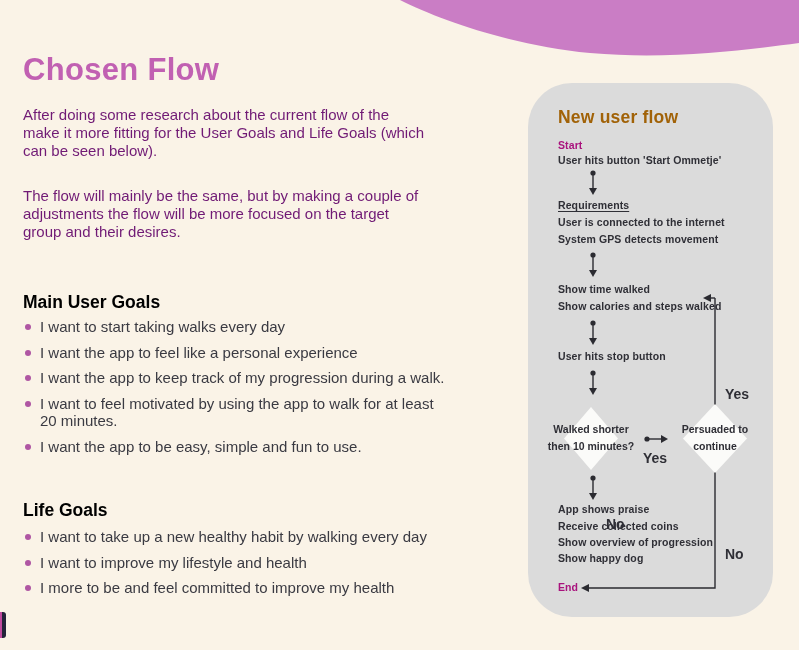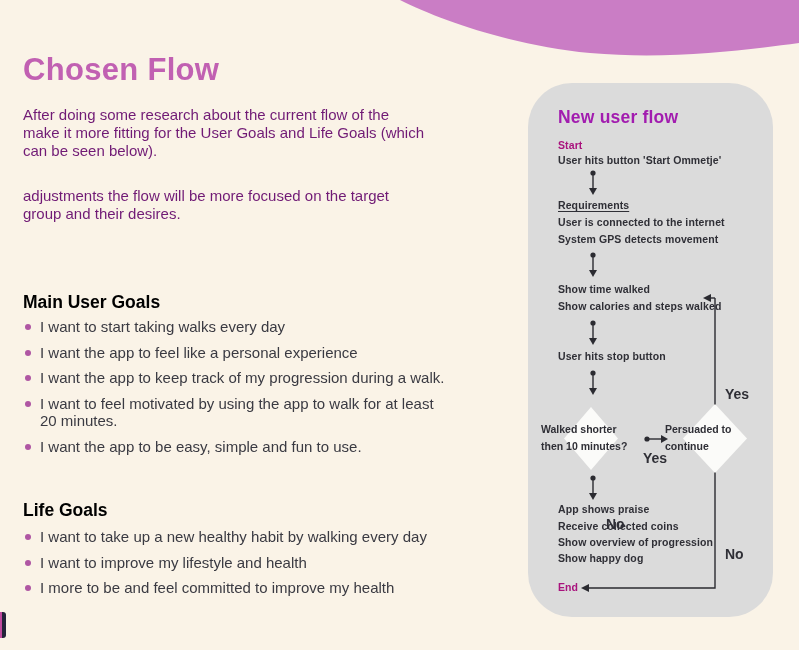--- a/index.html
+++ b/index.html
@@ -64,41 +64,41 @@
     background: #dbdbdb; border-radius: 44px;
   }
   .flow-arrows { position: absolute; left: 0; top: 0; width: 245px; height: 534px; }
   .ft {
     position: absolute; left: 30px;
     font-size: 10.5px; font-weight: 700; letter-spacing: 0.1px;
     color: #2f2f36; white-space: nowrap;
   }
   .f-title {
     top: 24px; font-size: 17.5px; font-weight: 800;
-    letter-spacing: 0.2px; color: #a21caf;
+    letter-spacing: 0.2px; color: #a16207;
   }
   .f-magenta { color: #a9137d; }
   .f-underline { text-decoration: underline; text-underline-offset: 2px; }
   .f-start { top: 56px; }
   .f-step1 { top: 71px; }
   .f-req-h { top: 116px; }
   .f-req1 { top: 133px; }
   .f-req2 { top: 150px; }
   .f-walk1 { top: 200px; }
   .f-walk2 { top: 217px; }
   .f-stop { top: 267px; }
   .f-res1 { top: 420px; }
   .f-res2 { top: 437px; }
   .f-res3 { top: 453px; }
   .f-res4 { top: 469px; }
   .f-end { top: 498px; }
   .diamond-label {
     position: absolute; top: 338px;
     font-size: 10.5px; font-weight: 700; line-height: 17px;
-    color: #2f2f36; text-align: left; white-space: nowrap;
+    color: #2f2f36; text-align: center; white-space: nowrap;
   }
   .d1-label { left: 13px; width: 100px; }
   .d2-label { left: 137px; width: 100px; }
   .branch-label {
     position: absolute;
     font-size: 14px; font-weight: 700; color: #2f2f36; margin-top: 36px;
   }
   .yes-mid { left: 109px; top: 331px; width: 36px; text-align: center; }
   .no-d1 { left: 78px; top: 397px; }
   .yes-loop { left: 197px; top: 267px; }
@@ -113,20 +113,21 @@
 
 <h1 class="page-title">Chosen Flow</h1>
 
 <div class="para para-1">
   <div>After doing some research about the current flow of the</div>
   <div>make it more fitting for the User Goals and Life Goals (which</div>
   <div>can be seen below).</div>
 </div>
 
 <div class="para para-2">
+  <div>The flow will mainly be the same, but by making a couple of</div>
   <div>adjustments the flow will be more focused on the target</div>
   <div>group and their desires.</div>
 </div>
 
 <h2 class="goal-heading heading-user-goals">Main User Goals</h2>
 <ul class="goal-list list-user-goals">
   <li>
     <span class="dot"></span>
     <div>I want to start taking walks every day</div>
   </li>

